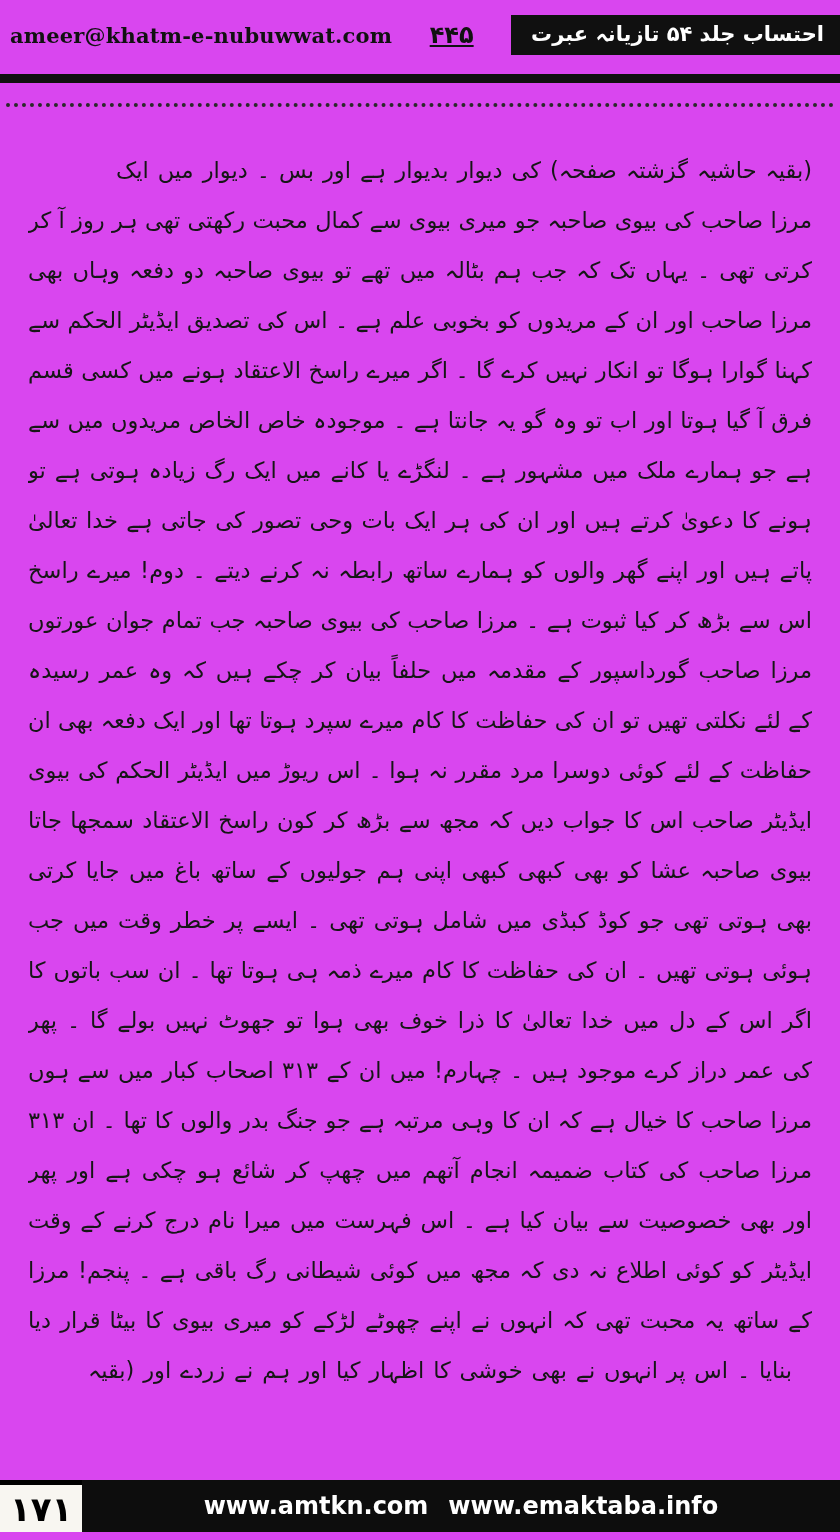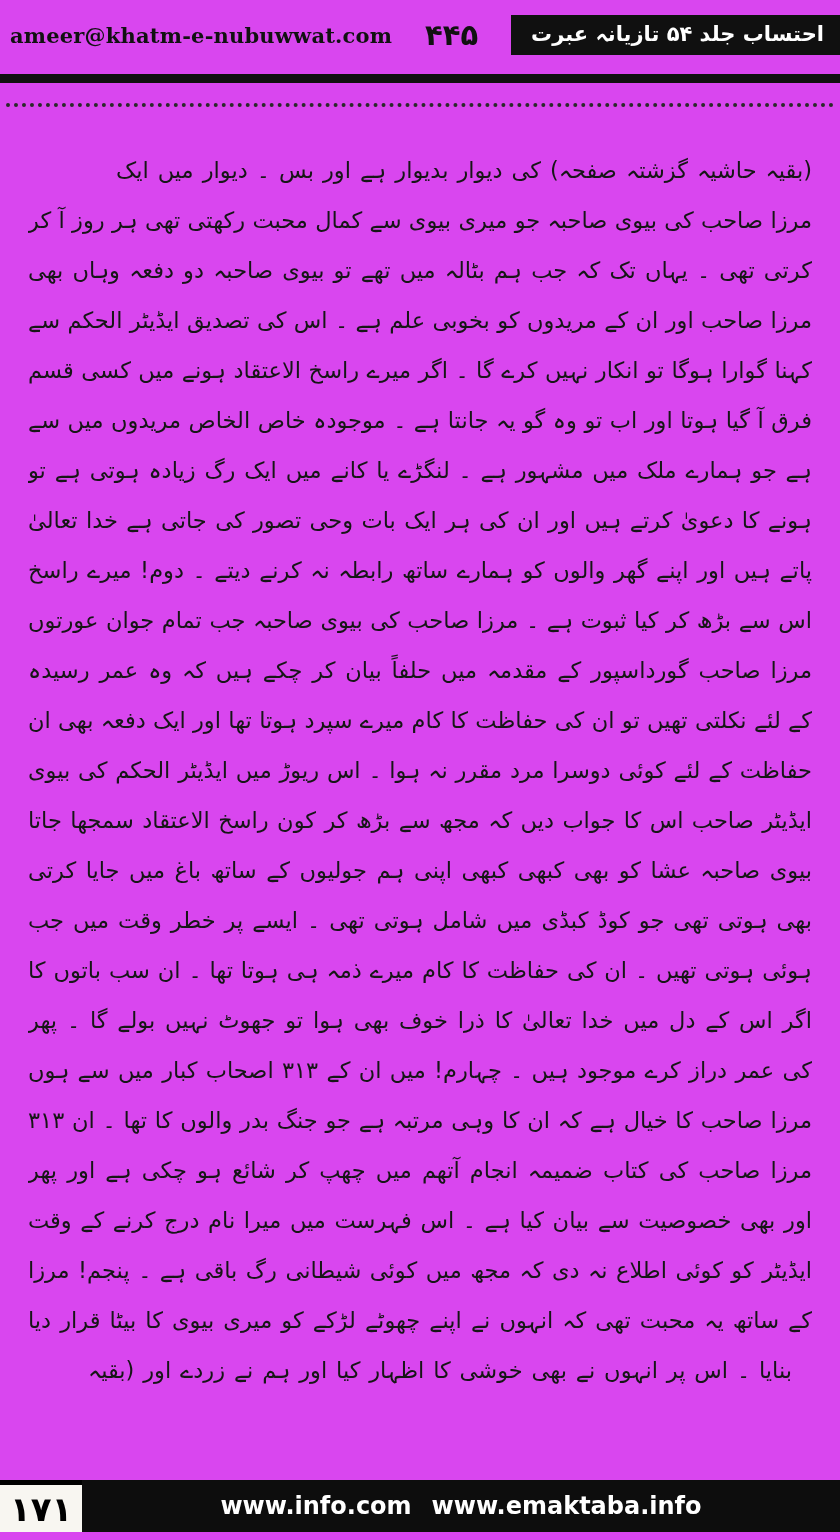--- a/index.html
+++ b/index.html
@@ -27,25 +27,26 @@
   }
   .email {
     font-family: "DejaVu Serif", serif;
     font-weight: bold;
     font-size: 21px;
     letter-spacing: 0.2px;
     color: #111;
     white-space: nowrap;
   }
   .pagenum-top {
-    font-size: 29px;
+    font-size: 24px;
     font-weight: bold;
     color: #111;
     direction: rtl;
     padding: 0 14px;
+    text-decoration: underline;
   }
   .title-bar {
     background: #101010;
     color: #fff;
     direction: rtl;
     font-size: 21px;
     font-weight: bold;
     padding: 7px 16px 9px 20px;
     min-width: 225px;
     white-space: nowrap;
@@ -157,18 +158,18 @@
       <div class="line">مرزا صاحب کی کتاب ضمیمہ انجام آتھم میں چھپ کر شائع ہو چکی ہے اور پھر میرے نام کو چند اور کے ساتھ</div>
       <div class="line">اور بھی خصوصیت سے بیان کیا ہے ۔ اس فہرست میں میرا نام درج کرنے کے وقت مرزا صاحب نے</div>
       <div class="line">ایڈیٹر کو کوئی اطلاع نہ دی کہ مجھ میں کوئی شیطانی رگ باقی ہے ۔ پنجم! مرزا صاحب کی بیوی کو میری بیوی</div>
       <div class="line">کے ساتھ یہ محبت تھی کہ انہوں نے اپنے چھوٹے لڑکے کو میری بیوی کا بیٹا قرار دیا اور میرے لڑکے کو اپنا بیٹا</div>
       <div class="line last">بنایا ۔ اس پر انہوں نے بھی خوشی کا اظہار کیا اور ہم نے زردے اور (بقیہ حاشیہ اگلے صفحہ پر)</div>
     </div>
 
   <div class="footer">
     <div class="pagenum-box">۱۷۱</div>
     <div class="footer-bar">
-      <span>www.info.com</span>
+      <span>www.amtkn.com</span>
       <span>www.emaktaba.info</span>
     </div>
   </div>
 
 </div>
 
 </body></html>

